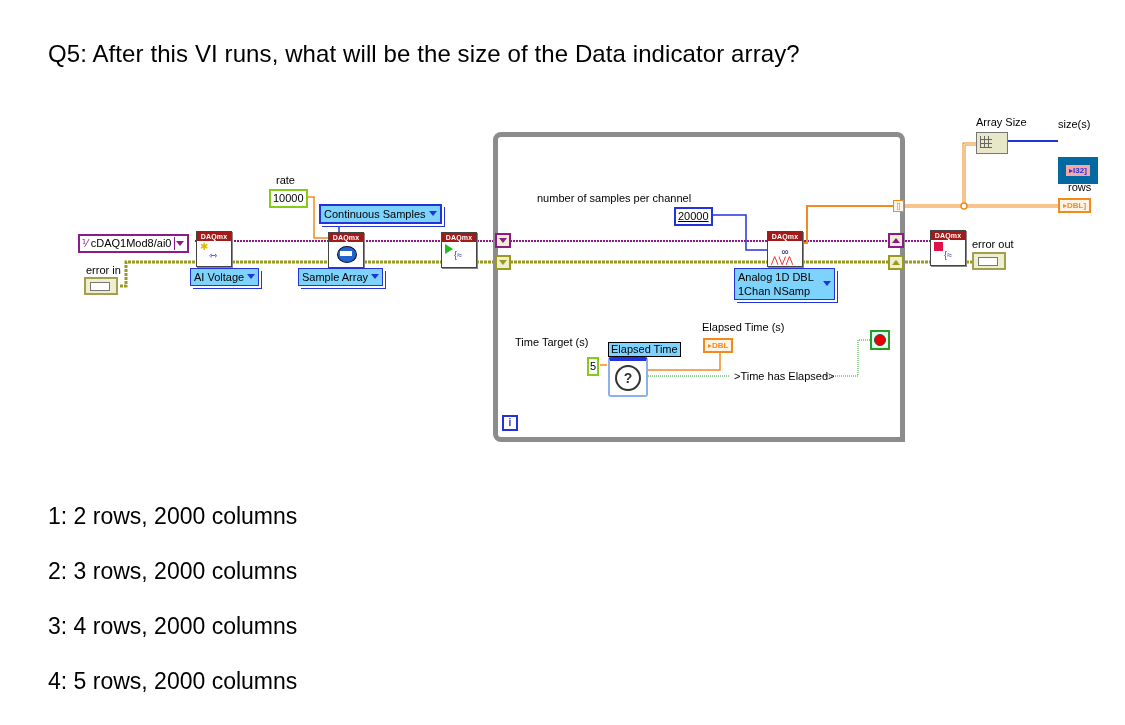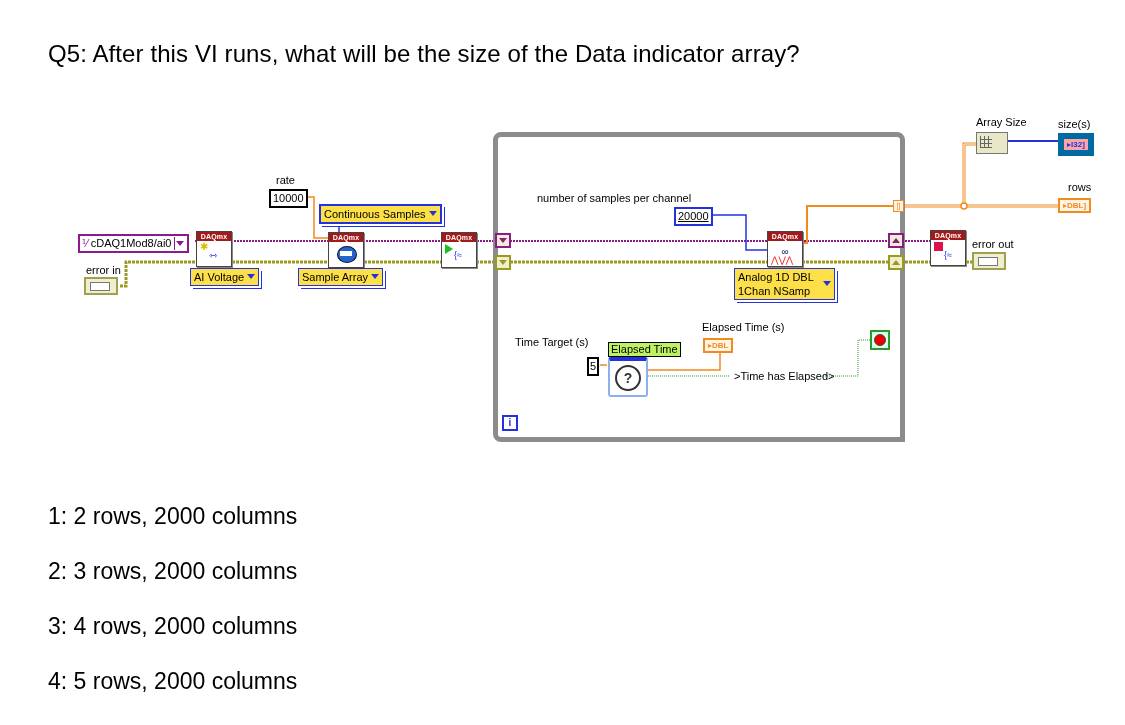--- a/index.html
+++ b/index.html
@@ -2,32 +2,32 @@
 <html><head>
 <meta charset="utf-8">
 <style>
   html,body{margin:0;padding:0;background:#fff;}
   body{width:1125px;height:725px;position:relative;overflow:hidden;font-family:"Liberation Sans","DejaVu Sans",sans-serif;color:#000;}
   .abs{position:absolute;}
   .question{left:48px;top:40px;font-size:24px;letter-spacing:0.1px;white-space:nowrap;text-align:center;}
   .answer{left:48px;font-size:23px;white-space:nowrap;}
   .lbl{font-size:11px;white-space:nowrap;color:#000;}
   .const{font-size:11px;background:#fff;padding:0 2px;line-height:15px;height:15px;white-space:nowrap;}
-  .const.orange{border:2px solid #000000;}
+  .const.orange{border:2px solid #84cc16;}
   .const.blue{border:2px solid #2233dd;text-decoration:underline;}
-  .ring{font-size:11px;background:#fde047;border:1px solid #2233dd;box-shadow:2px 2px 0 #fff,3px 3px 0 #2233dd;padding:1px 14px 1px 3px;line-height:14px;white-space:nowrap;}
+  .ring{font-size:11px;background:#7dd3fc;border:1px solid #2233dd;box-shadow:2px 2px 0 #fff,3px 3px 0 #2233dd;padding:1px 14px 1px 3px;line-height:14px;white-space:nowrap;}
   .ring .arrow{position:absolute;right:3px;top:5px;width:0;height:0;border-left:4px solid transparent;border-right:4px solid transparent;border-top:5px solid #2233dd;}
   .purple-ctrl{border:2px solid #8b1a8b;background:#fff;font-size:11px;padding:0 16px 0 2px;line-height:15px;height:15px;white-space:nowrap;}
   .purple-ctrl .arrow{position:absolute;right:2px;top:1px;width:10px;height:13px;border-left:1px solid #8b1a8b;}
   .purple-ctrl .arrow:after{content:"";position:absolute;left:1px;top:4px;border-left:4px solid transparent;border-right:4px solid transparent;border-top:5px solid #8b1a8b;}
   .vi{width:34px;height:34px;background:#fff;border:1px solid #444;box-shadow:1px 1px 0 #888;}
   .vi .hdr{height:9px;background:#a41a1a;color:#fff;font-size:7px;line-height:9px;text-align:center;font-weight:bold;letter-spacing:0.2px;}
   .term{height:14px;border:2px solid #a0a050;background:#efefcf;}
   .ind-orange{border:2px solid #f28a1e;background:#fff4e6;color:#f28a1e;font-size:8px;font-weight:bold;line-height:11px;padding:0 3px;}
-  .ind-blue{border:6px solid #0369a1;background:#fca5a5;color:#2233dd;font-size:8px;font-weight:bold;line-height:11px;padding:0 3px;}
+  .ind-blue{border:8px solid #0369a1;background:#fca5a5;color:#2233dd;font-size:8px;font-weight:bold;line-height:11px;padding:0 3px;margin-top:24px;}
   .loop{left:493px;top:132px;width:402px;height:300px;border:5px solid #8c8c8c;border-radius:8px 8px 0 8px;}
   .tunnel{width:12px;height:11px;border:2px solid;background:#efefcf;}
   .tunnel:after{content:"";position:absolute;left:2px;top:3px;border-left:4px solid transparent;border-right:4px solid transparent;}
   .tunnel.down:after{border-top:5px solid currentColor;}
   .tunnel.up:after{border-bottom:5px solid currentColor;}
 </style>
 </head>
 <body>
 
 <div class="abs question">Q5:  After this VI runs, what will be the size of the Data indicator array?</div>
@@ -140,21 +140,21 @@
   </div>
   <div class="abs ring" style="left:734px;top:268px;padding-right:20px;">
     <div>Analog 1D DBL</div>
     <div>1Chan NSamp</div>
     <span class="arrow" style="top:12px;"></span>
   </div>
 
   <div class="abs lbl" style="left:515px;top:336px;">Time Target (s)</div>
   <div class="abs const orange" style="left:587px;top:357px;padding:0 1px;">5</div>
 
-  <div class="abs" style="left:608px;top:342px;border:1px solid #000;background:#bef264;font-size:11px;padding:0 2px;line-height:13px;">Elapsed Time</div>
+  <div class="abs" style="left:608px;top:342px;border:1px solid #000;background:#7dd3fc;font-size:11px;padding:0 2px;line-height:13px;">Elapsed Time</div>
   <div class="abs" style="left:608px;top:357px;width:36px;height:34px;border:2px solid #8ab0ee;border-top:4px solid #2233dd;border-radius:3px;background:#fff;">
     <div style="margin:4px auto 0;width:22px;height:22px;border:2px solid #333;border-radius:50%;text-align:center;font-size:14px;line-height:22px;font-weight:bold;color:#333;">?</div>
   </div>
 
   <div class="abs lbl" style="left:702px;top:321px;">Elapsed Time (s)</div>
   <div class="abs ind-orange" style="left:703px;top:338px;">▸<span>DBL</span></div>
 
   <div class="abs lbl" style="left:734px;top:370px;">&gt;Time has Elapsed&gt;</div>
 
   <div class="abs" style="left:870px;top:330px;width:16px;height:16px;border:2px solid #2a9a2a;background:#dfe;">

